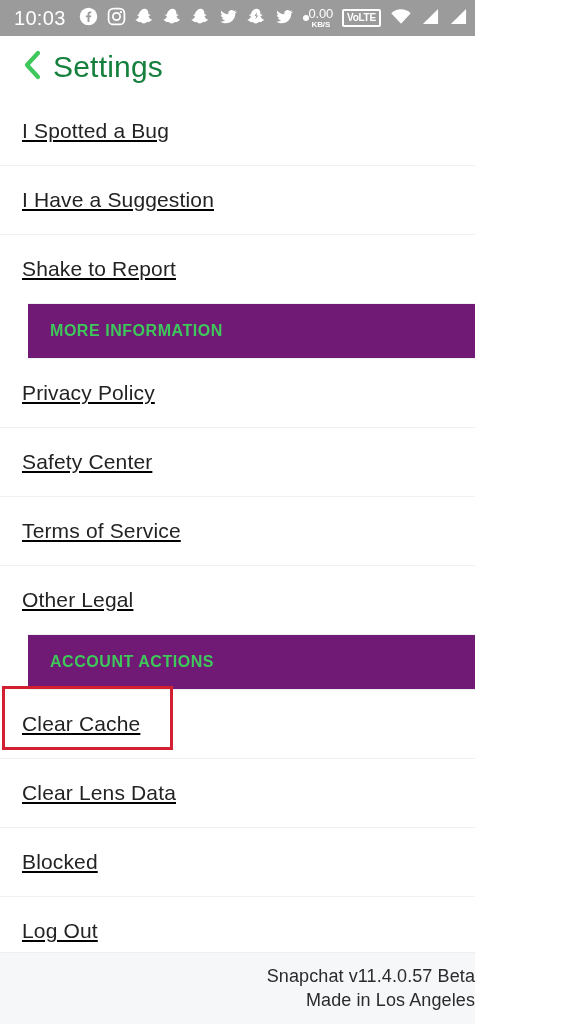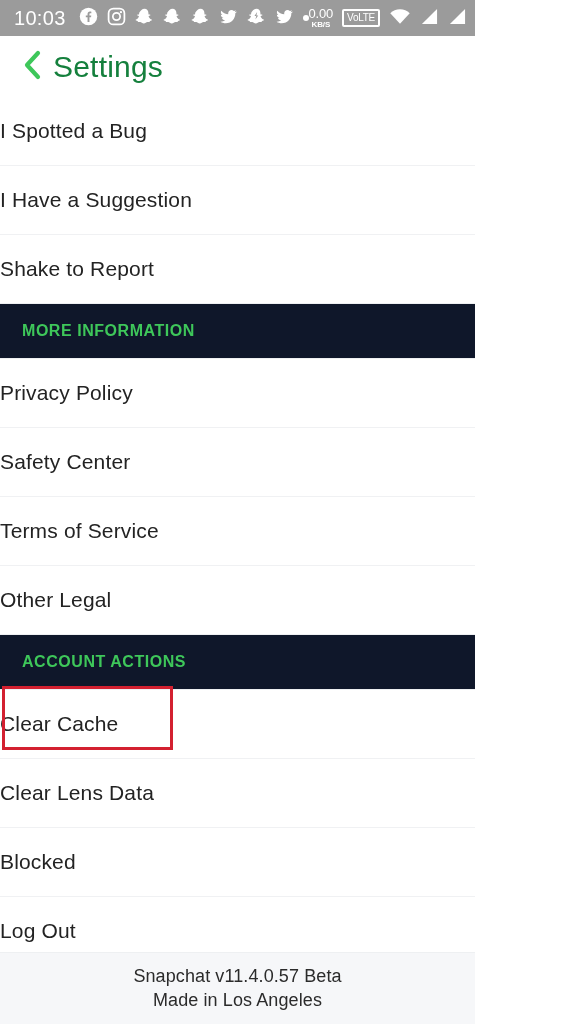--- a/index.html
+++ b/index.html
@@ -24,21 +24,21 @@
   .sb-left-icons{ display:flex; align-items:center; gap:9px; margin-left:13px; }
   .sb-spacer{ flex:1 1 auto; }
   .sb-right{ display:flex; align-items:center; gap:9px; }
   .sb-ico{ display:block; }
   .sb-dot{ width:6px; height:6px; border-radius:50%; background:#fff; display:block; }
   .sb-rate{ display:flex; flex-direction:column; align-items:center; line-height:1; }
   .sb-rate b{ font-size:13px; font-weight:400; letter-spacing:-.2px; }
   .sb-rate i{ font-size:8px; font-style:normal; font-weight:700; letter-spacing:-.1px; margin-top:1px;}
   .sb-volte{
     border:2px solid #fff; border-radius:2px;
-    font-size:10px; font-weight:400; line-height:1;
+    font-size:10px; font-weight:700; line-height:1;
     padding:2px 3px; letter-spacing:-.3px;
   }
   .sb-batt{ font-size:19px; font-weight:400; letter-spacing:.2px; }
 
   
   .header{
     height:61px; display:flex; align-items:center;
     padding-left:15px; background:#ffffff;
   }
   .back-btn{
@@ -49,34 +49,37 @@
     font-size:30px; font-weight:400; color:#15803d;
     letter-spacing:.2px; line-height:1;
   }
 
   
   .list{ width:100%; background:#fff; }
   .row{
     position:relative;
     height:68px;
     display:flex; align-items:center;
+    padding-left:22px;
     background:#ffffff;
+    text-decoration:underline;
   }
   .row + .row::before,
   .row::after{ content:none; }
   .divider{ height:1px; background:#f0f1f3; width:100%; }
   .row-label{
     font-size:21px; color:#232323; font-weight:400; letter-spacing:.15px;
   }
   .section{
     height:56px; display:flex; align-items:center;
     padding-left:22px;
-    background:#0f172a;
+    background:#701a75;
     border-top:1px solid #eef0f2;
     border-bottom:1px solid #eef0f2;
+    margin-left:28px;
   }
   .section-label{
     font-size:16px; font-weight:600; color:#3ec75a;
     letter-spacing:.55px; text-transform:uppercase;
   }
 
   
   .row.highlight{ }
   .hl-box{
     position:absolute;
@@ -87,21 +90,21 @@
     z-index:6;
   }
 
   
   .footer{
     position:absolute; left:0; bottom:0;
     width:100%; height:72px;
     background:#f6f7f9;
     border-top:1px solid #eef0f2;
     display:flex; flex-direction:column;
-    align-items:center; justify-content:center;
+    align-items:flex-end; justify-content:center;
     gap:3px;
   }
   .footer-line{ font-size:18px; color:#2b2b2b; letter-spacing:.1px; }
 </style>
 </head>
 <body>
 
 <div class="phone">
 
   <div class="statusbar">

